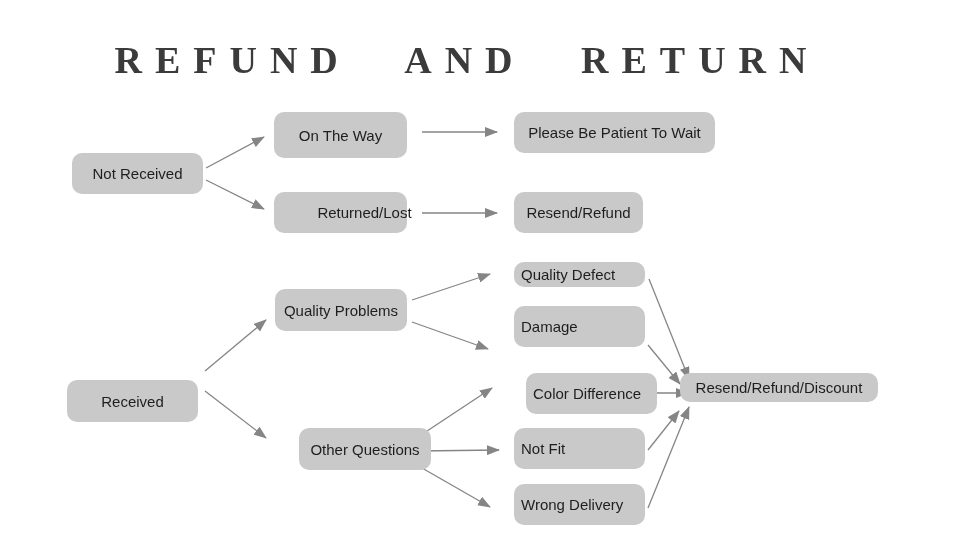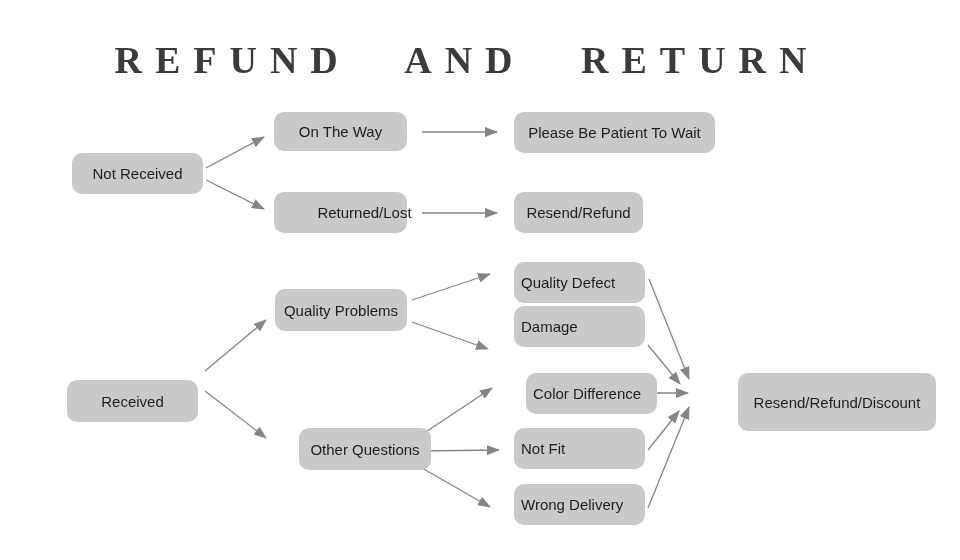--- a/index.html
+++ b/index.html
@@ -91,53 +91,53 @@
       <line x1="649" y1="279" x2="689" y2="379" marker-end="url(#arrowhead)"></line>
       <line x1="648" y1="345" x2="680" y2="384" marker-end="url(#arrowhead)"></line>
       <line x1="650" y1="393" x2="688" y2="393" marker-end="url(#arrowhead)"></line>
       <line x1="648" y1="450" x2="679" y2="411" marker-end="url(#arrowhead)"></line>
       <line x1="648" y1="508" x2="689" y2="407" marker-end="url(#arrowhead)"></line>
     </svg>
   <div id="node-layer">
       <div class="node" style="left: 72px; top: 153px; width: 131px; height: 41px;">
         <span class="node-label">Not Received</span>
       </div>
-      <div class="node" style="left: 274px; top: 112px; width: 133px; height: 39px;">
+      <div class="node" style="left: 274px; top: 112px; width: 133px; height: 46px;">
         <span class="node-label">On The Way</span>
       </div>
       <div class="node" style="left: 514px; top: 112px; width: 201px; height: 41px;">
         <span class="node-label">Please Be Patient To Wait</span>
       </div>
       <div class="node" style="left: 274px; top: 192px; width: 133px; height: 41px; padding-left: 48px;">
         <span class="node-label">Returned/Lost</span>
       </div>
       <div class="node" style="left: 514px; top: 192px; width: 129px; height: 41px;">
         <span class="node-label">Resend/Refund</span>
       </div>
       <div class="node" style="left: 67px; top: 380px; width: 131px; height: 42px;">
         <span class="node-label">Received</span>
       </div>
       <div class="node" style="left: 275px; top: 289px; width: 132px; height: 42px;">
         <span class="node-label">Quality Problems</span>
       </div>
       <div class="node" style="left: 275px; top: 428px; width: 132px; height: 42px; margin-left: 24px;">
         <span class="node-label">Other Questions</span>
       </div>
-      <div class="node align-left" style="left: 514px; top: 262px; width: 131px; height: 41px;">
+      <div class="node align-left" style="left: 514px; top: 262px; width: 131px; height: 25px;">
         <span class="node-label">Quality Defect</span>
       </div>
       <div class="node align-left" style="left: 514px; top: 306px; width: 131px; height: 41px;">
         <span class="node-label">Damage</span>
       </div>
       <div class="node align-left" style="left: 526px; top: 373px; width: 131px; height: 41px;">
         <span class="node-label">Color Difference</span>
       </div>
       <div class="node align-left" style="left: 514px; top: 428px; width: 131px; height: 41px;">
         <span class="node-label">Not Fit</span>
       </div>
       <div class="node align-left" style="left: 514px; top: 484px; width: 131px; height: 41px;">
         <span class="node-label">Wrong Delivery</span>
       </div>
-      <div class="node" style="left: 738px; top: 373px; width: 198px; height: 58px;">
+      <div class="node" style="left: 680px; top: 373px; width: 198px; height: 29px;">
         <span class="node-label">Resend/Refund/Discount</span>
       </div>
     </div>
 </div>
 
 </body></html>

